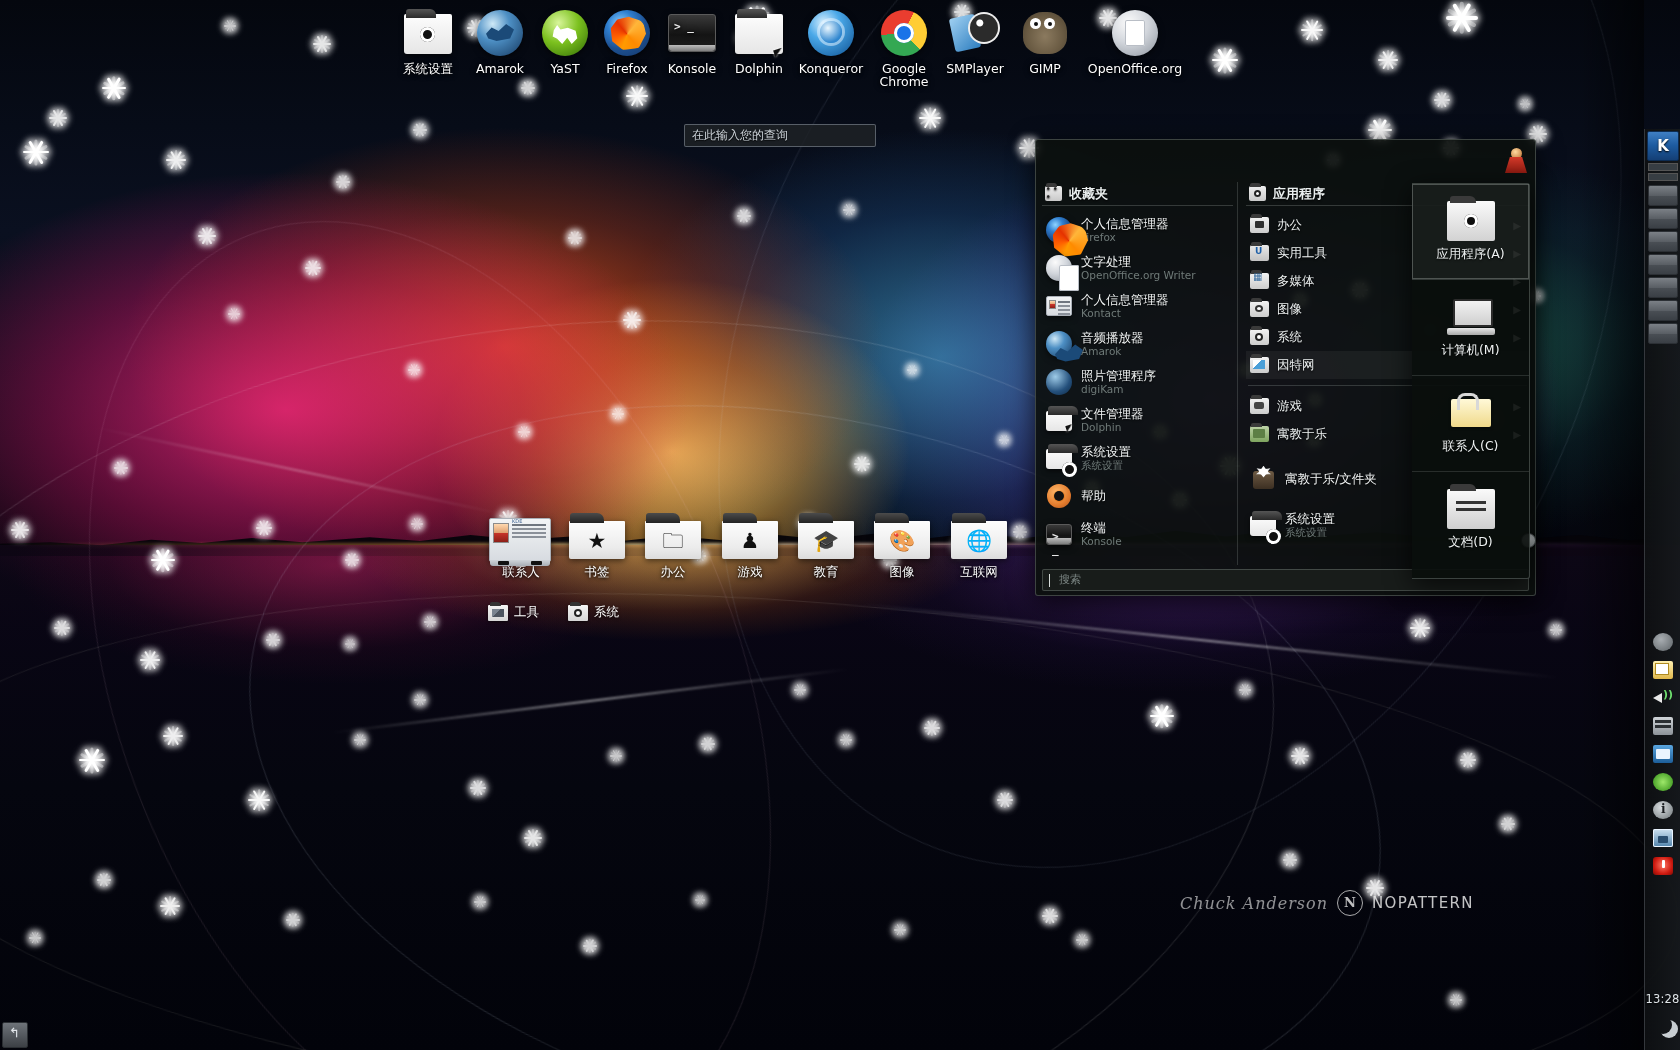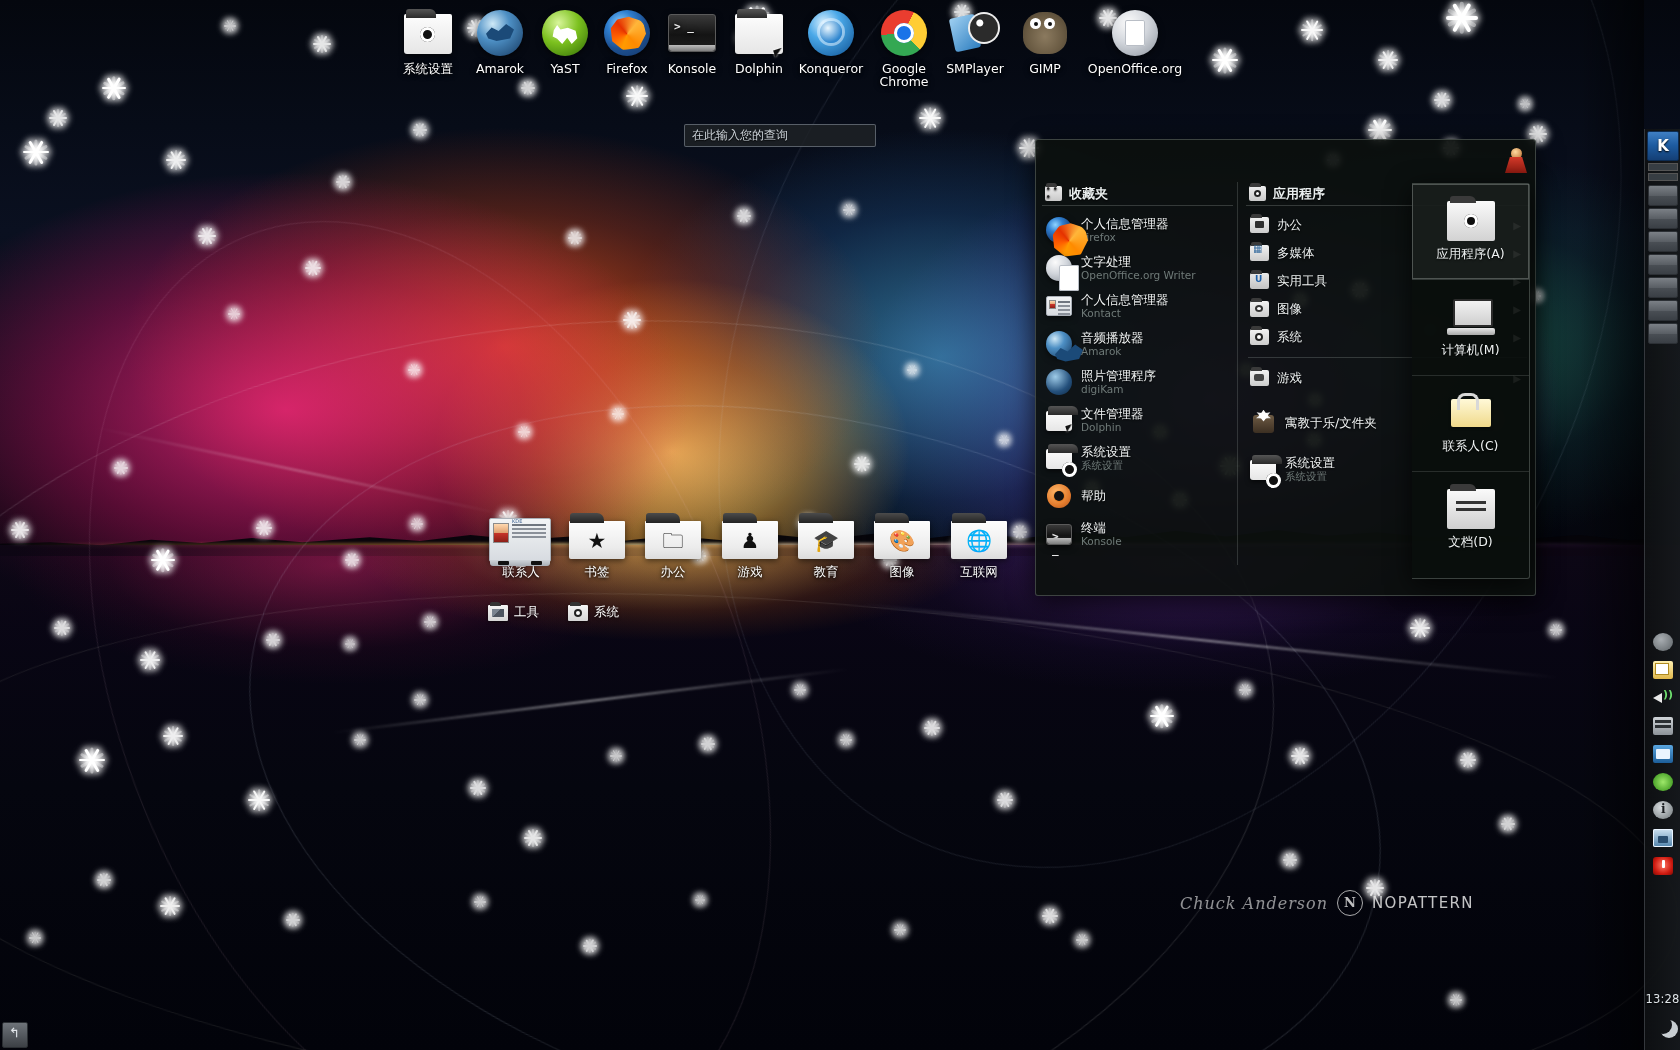--- a/index.html
+++ b/index.html
@@ -1422,43 +1422,54 @@
         <span class="hicon cam"></span>
         <span>应用程序</span>
       </div>
 
       <div class="km-cat">
         <span class="ci office"></span>
         <span class="cl">办公</span>
         <span class="arr">▶</span>
       </div>
       <div class="km-cat">
+        <span class="ci util"></span>
+        <span class="cl">实用工具</span>
+        <span class="arr">▶</span>
+      </div>
+      <div class="km-cat">
         <span class="ci media"></span>
         <span class="cl">多媒体</span>
-        <span class="arr">▶</span>
-      </div>
-      <div class="km-cat">
-        <span class="ci util"></span>
-        <span class="cl">实用工具</span>
         <span class="arr">▶</span>
       </div>
       <div class="km-cat">
         <span class="ci gfx"></span>
         <span class="cl">图像</span>
         <span class="arr">▶</span>
       </div>
       <div class="km-cat">
         <span class="ci sys"></span>
         <span class="cl">系统</span>
         <span class="arr">▶</span>
       </div>
+      <div class="km-cat noarr" style="background:rgba(255,255,255,.05);">
+        <span class="ci net"></span>
+        <span class="cl">因特网</span>
+
+        <span class="km-scroll-knob"></span>
+      </div>
       <div class="km-sep"></div>
       <div class="km-cat">
         <span class="ci game"></span>
         <span class="cl">游戏</span>
+        <span class="arr">▶</span>
+      </div>
+      <div class="km-cat">
+        <span class="ci edu"></span>
+        <span class="cl">寓教于乐</span>
         <span class="arr">▶</span>
       </div>
 
       <div class="km-item" style="margin-top:12px;">
         <span class="ii">
           <span style="position:absolute;left:3px;top:5px;width:21px;height:18px;border-radius:3px;background:linear-gradient(180deg,#6e5b44,#3c2f22);"></span>
           <span style="position:absolute;left:6px;top:0;width:15px;height:12px;background:radial-gradient(circle,#fff 0 4px,transparent 5px),#e8e8e8;clip-path:polygon(50% 0,64% 30%,96% 22%,78% 50%,100% 72%,66% 72%,50% 100%,34% 72%,0 72%,22% 50%,4% 22%,36% 30%);"></span>
         </span>
         <span class="tt">
           <span class="t1">寓教于乐/文件夹</span>
@@ -1470,20 +1481,24 @@
             <span class="ic-folder-cam" style="width:26px;height:20px;left:0;top:4px;"></span>
           </span>
         <span class="tt">
           <span class="t1">系统设置</span>
           <span class="t2">系统设置</span>
         </span>
       </div>
     </div>
   </div>
 
+  <div id="km-search">
+    <span class="caret"></span>
+    <span>搜索</span>
+  </div>
 </div>
 
 <div id="km-tabs">
   <div class="km-tab active">
     <span class="tg tg-apps"></span>
     <span class="tl">应用程序(A)</span>
   </div>
   <div class="km-tab">
     <span class="tg tg-comp"></span>
     <span class="tl">计算机(M)</span>

